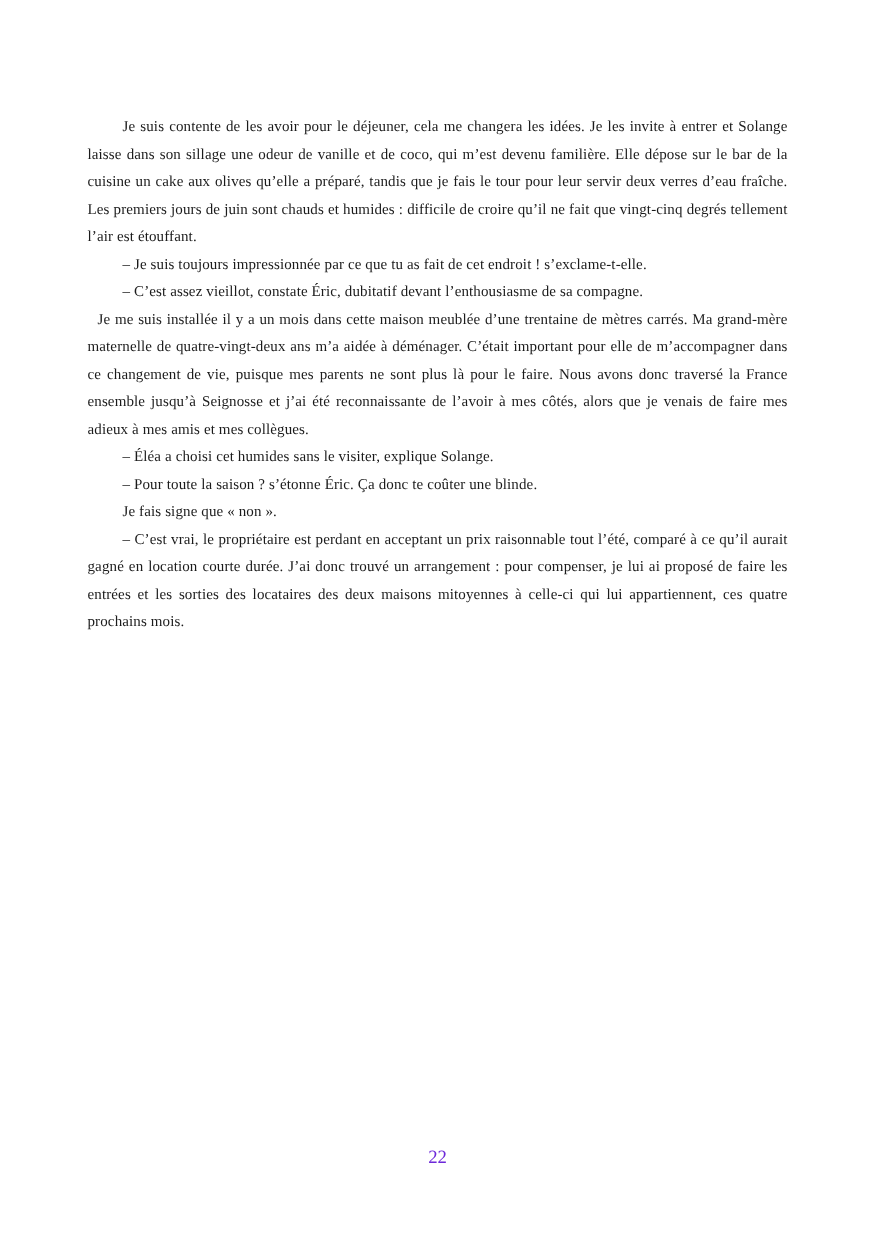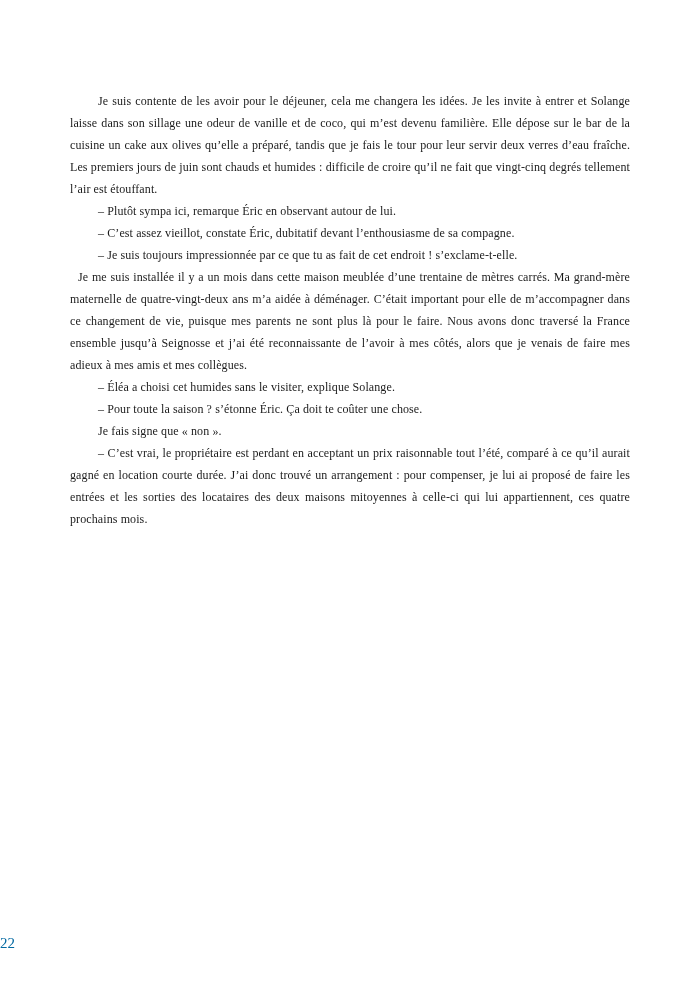--- a/index.html
+++ b/index.html
@@ -32,38 +32,37 @@
     margin: 0;
     padding: 0;
     text-indent: 28px;
   }
   .text-block p.small-indent {
     text-indent: 8px;
     font-family: Liberation Serif, serif;
   }
   .page-number {
     position: absolute;
-    bottom: 41px;
+    bottom: 58px;
     left: 0;
     width: 100%;
-    text-align: left;
+    text-align: center;
     font-size: 15px;
-    color: #0369a1;
+    color: #6d28d9;
   }
 </style>
 </head>
 <body>
 
 <div class="page">
   <div class="text-block">
     <p>Je suis contente de les avoir pour le déjeuner, cela me changera les idées. Je les invite à entrer et Solange laisse dans son sillage une odeur de vanille et de coco, qui m’est devenu familière. Elle dépose sur le bar de la cuisine un cake aux olives qu’elle a préparé, tandis que je fais le tour pour leur servir deux verres d’eau fraîche. Les premiers jours de juin sont chauds et humides : difficile de croire qu’il ne fait que vingt-cinq degrés tellement l’air est étouffant.</p>
-    <p>– Plutôt sympa ici, remarque Éric en observant autour de lui.</p>
+    <p>– Je suis toujours impressionnée par ce que tu as fait de cet endroit ! s’exclame-t-elle.</p>
     <p>– C’est assez vieillot, constate Éric, dubitatif devant l’enthousiasme de sa compagne.</p>
-    <p>– Je suis toujours impressionnée par ce que tu as fait de cet endroit ! s’exclame-t-elle.</p>
     <p class="small-indent">Je me suis installée il y a un mois dans cette maison meublée d’une trentaine de mètres carrés. Ma grand-mère maternelle de quatre-vingt-deux ans m’a aidée à déménager. C’était important pour elle de m’accompagner dans ce changement de vie, puisque mes parents ne sont plus là pour le faire. Nous avons donc traversé la France ensemble jusqu’à Seignosse et j’ai été reconnaissante de l’avoir à mes côtés, alors que je venais de faire mes adieux à mes amis et mes collègues.</p>
     <p>– Éléa a choisi cet humides sans le visiter, explique Solange.</p>
-    <p>– Pour toute la saison ? s’étonne Éric. Ça doit te coûter une chose.</p>
+    <p>– Pour toute la saison ? s’étonne Éric. Ça donc te coûter une blinde.</p>
     <p>Je fais signe que « non ».</p>
     <p>– C’est vrai, le propriétaire est perdant en acceptant un prix raisonnable tout l’été, comparé à ce qu’il aurait gagné en location courte durée. J’ai donc trouvé un arrangement : pour compenser, je lui ai proposé de faire les entrées et les sorties des locataires des deux maisons mitoyennes à celle-ci qui lui appartiennent, ces quatre prochains mois.</p>
   </div>
 
   <div class="page-number">22</div>
 </div>
 
 </body></html>

